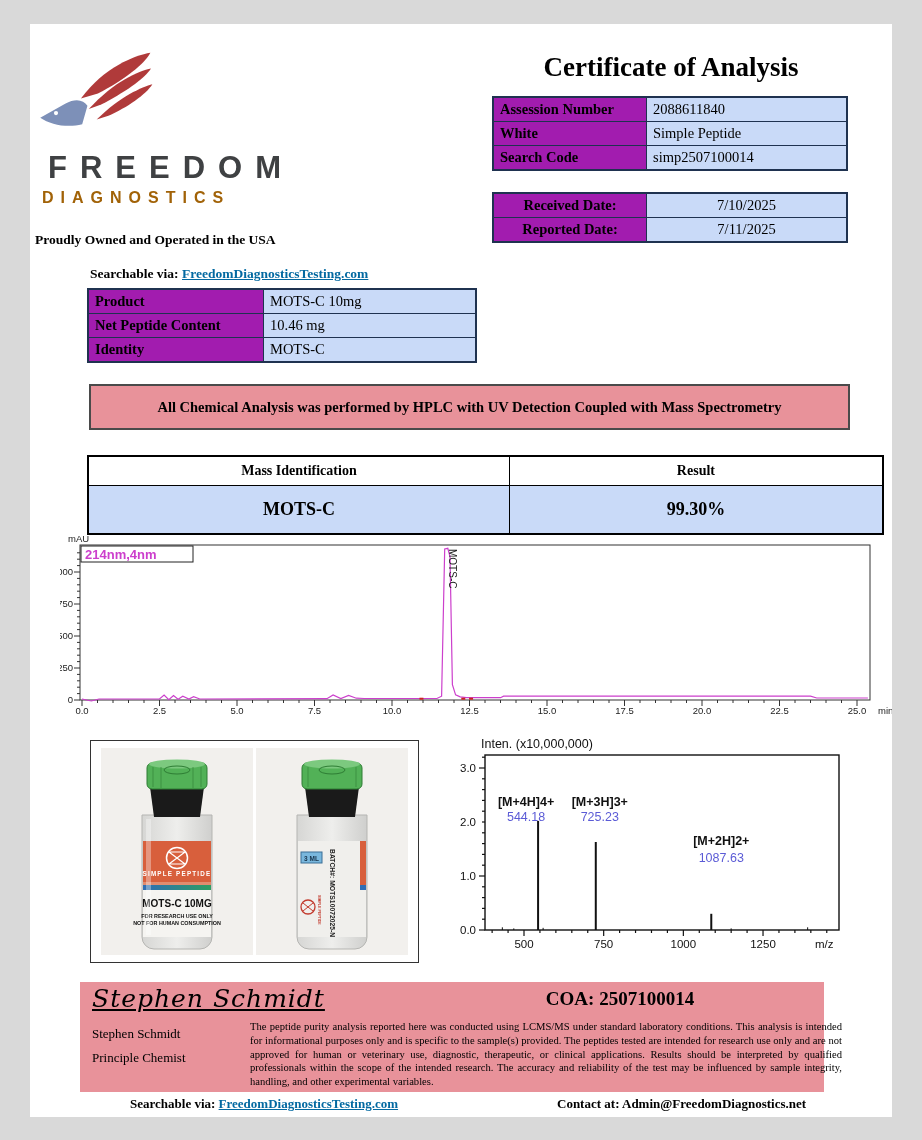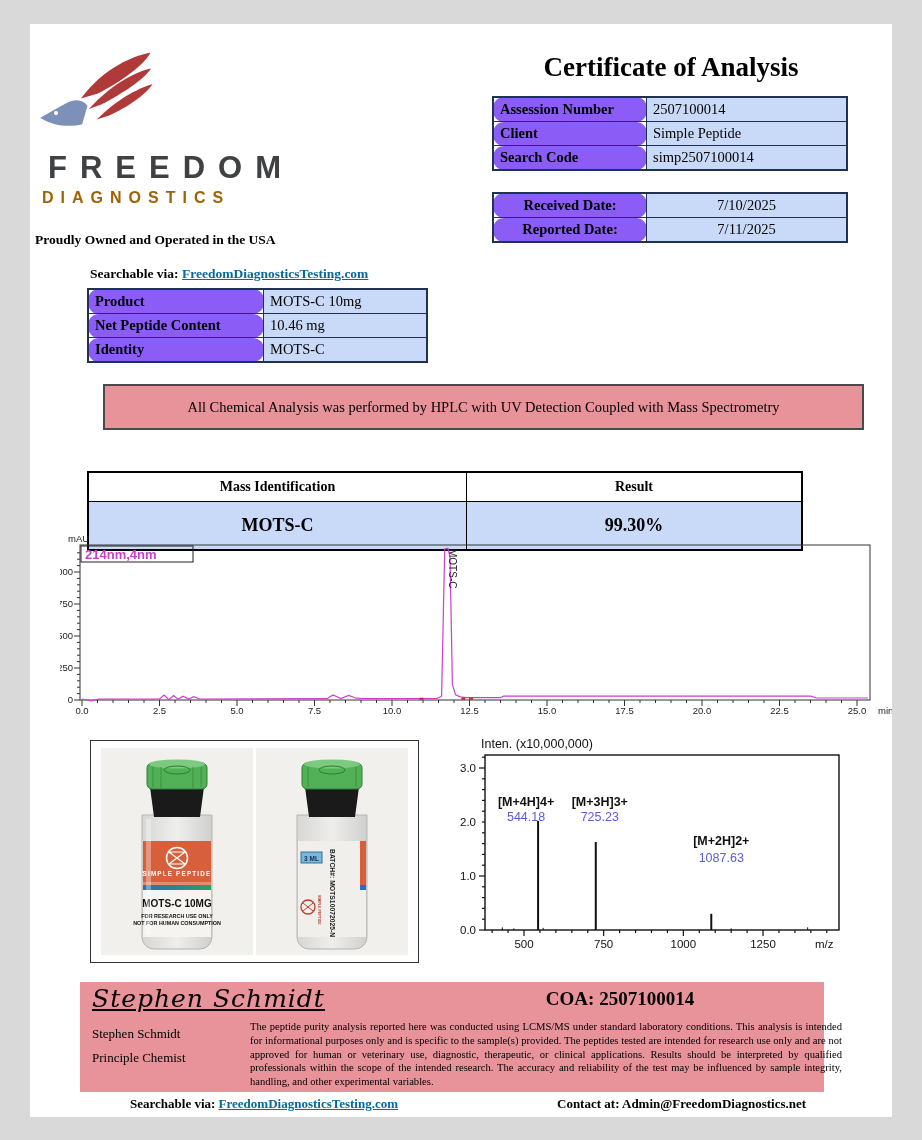--- a/index.html
+++ b/index.html
@@ -13,37 +13,37 @@
          letter-spacing:7px;color:#a16207;margin-top:3px;text-indent:7px;}
   .tagline{font-weight:bold;font-size:13.5px;margin-top:25px;}
   .search-line{position:absolute;left:60px;top:242px;font-weight:bold;font-size:13.5px;}
   a.doc-link{color:#0369a1;text-decoration:underline;font-weight:bold;}
   
   .coa-title{position:absolute;left:462px;top:28px;width:358px;text-align:center;
              font-size:27px;font-weight:bold;}
   
   table.kv{border-collapse:collapse;width:100%;border:2px solid #1f3250;}
   table.kv td{border:1px solid #1f3250;padding:1px 6px;font-size:14.5px;height:21px;}
-  td.k{background:#8b5cf6;font-weight:bold;border-radius:11px;}
+  td.k{background:#a21caf;font-weight:bold;}
   td.v{background:#c9daf8;}
   .tbl-info{position:absolute;left:462px;top:72px;width:356px;}
   .tbl-info td.k{width:140px;}
   .tbl-dates{position:absolute;left:462px;top:168px;width:356px;text-align:center;}
   .tbl-dates td.k{width:140px;}
-  .tbl-product{position:absolute;left:57px;top:264px;width:341px;}
+  .tbl-product{position:absolute;left:57px;top:264px;width:390px;}
   .tbl-product td.k{width:162px;}
   .tbl-lot{position:absolute;left:462px;top:264px;width:356px;}
   .tbl-lot td.k{width:140px;}
   
-  .banner{position:absolute;left:73px;top:360px;width:757px;height:42px;background:#e8929a;
+  .banner{position:absolute;left:59px;top:360px;width:757px;height:42px;background:#e8929a;
           border:2px solid #4a4a4a;display:flex;align-items:center;justify-content:center;
-          font-weight:normal;font-size:14.5px;text-align:right;}
-  
-  .mass-tbl{position:absolute;left:57px;top:431px;width:716px;border-collapse:collapse;
-            border:2.5px solid #000;margin-top:16px;}
+          font-weight:bold;font-size:14.5px;text-align:right;}
+  
+  .mass-tbl{position:absolute;left:57px;top:431px;width:797px;border-collapse:collapse;
+            border:2.5px solid #000;}
   .mass-tbl th{border:1.5px solid #000;background:#fff;font-size:14px;height:26px;font-weight:bold;}
   .mass-tbl td{border:1.5px solid #000;background:#c9daf8;font-size:18px;font-weight:bold;
                height:45px;text-align:center;}
   .mass-tbl .c1{width:53%;}
   
   .chrom-wrap{position:absolute;left:30px;top:509px;}
   .ms-wrap{position:absolute;left:415px;top:711px;}
   .tick{font:9.5px "Liberation Sans",sans-serif;fill:#222;}
   .det{font:bold 13px "Liberation Sans",sans-serif;}
   .peaklabel{font:10px "Liberation Sans",sans-serif;fill:#222;}
@@ -94,24 +94,24 @@
     <a href="#" class="doc-link">FreedomDiagnosticsTesting.com</a>
   </div>
 
   <div class="coa-title">Certificate of Analysis</div>
 
   <div class="tbl-info">
     <table class="kv">
       <tbody>
           <tr>
         <td class="k">Assession Number</td>
-        <td class="v">2507100014</td>
+        <td class="v">2088611840</td>
       </tr>
       <tr>
-        <td class="k">Client</td>
+        <td class="k">White</td>
         <td class="v">Simple Peptide</td>
       </tr>
       <tr>
         <td class="k">Search Code</td>
         <td class="v">simp2507100014</td>
       </tr>
     </tbody>
       </table>
   </div>
 

